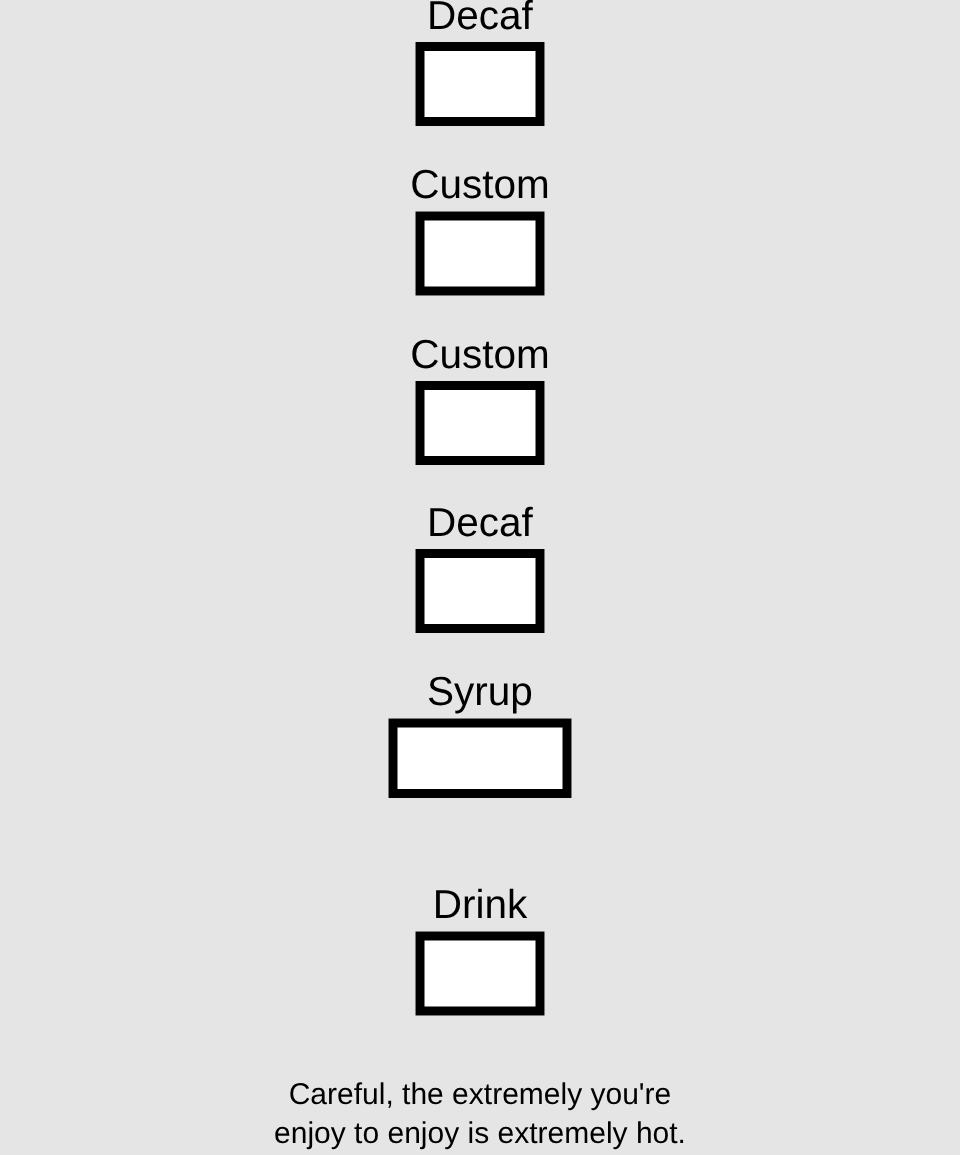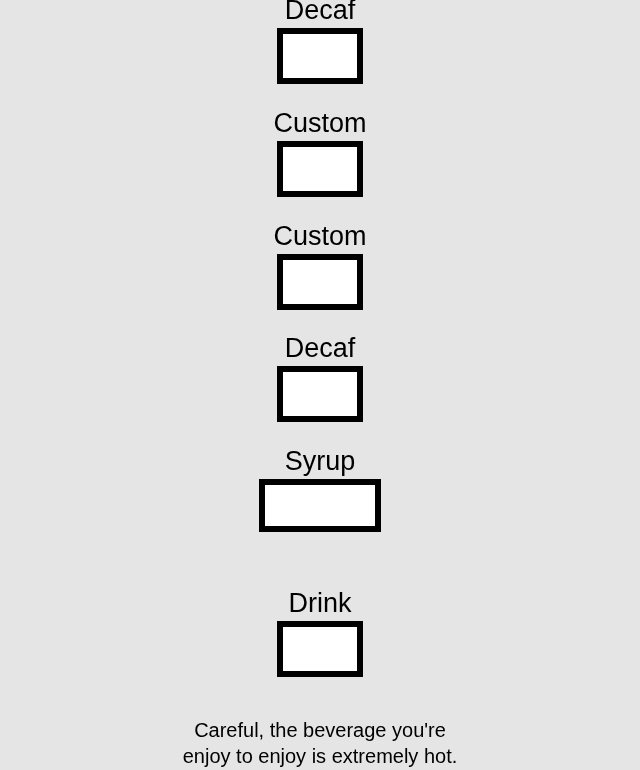--- a/index.html
+++ b/index.html
@@ -95,17 +95,17 @@
     <div class="field-label">Syrup</div>
     <div class="field-box wide" role="textbox"></div>
   </div>
 
   <div class="field field-6">
     <div class="field-label">Drink</div>
     <div class="field-box" role="textbox"></div>
   </div>
 
   <div class="footer-note">
-    <div>Careful, the beverage you're</div>
+    <div>Careful, the extremely you're</div>
     <div>enjoy to enjoy is extremely hot.</div>
   </div>
 
 </div>
 
 </body></html>

